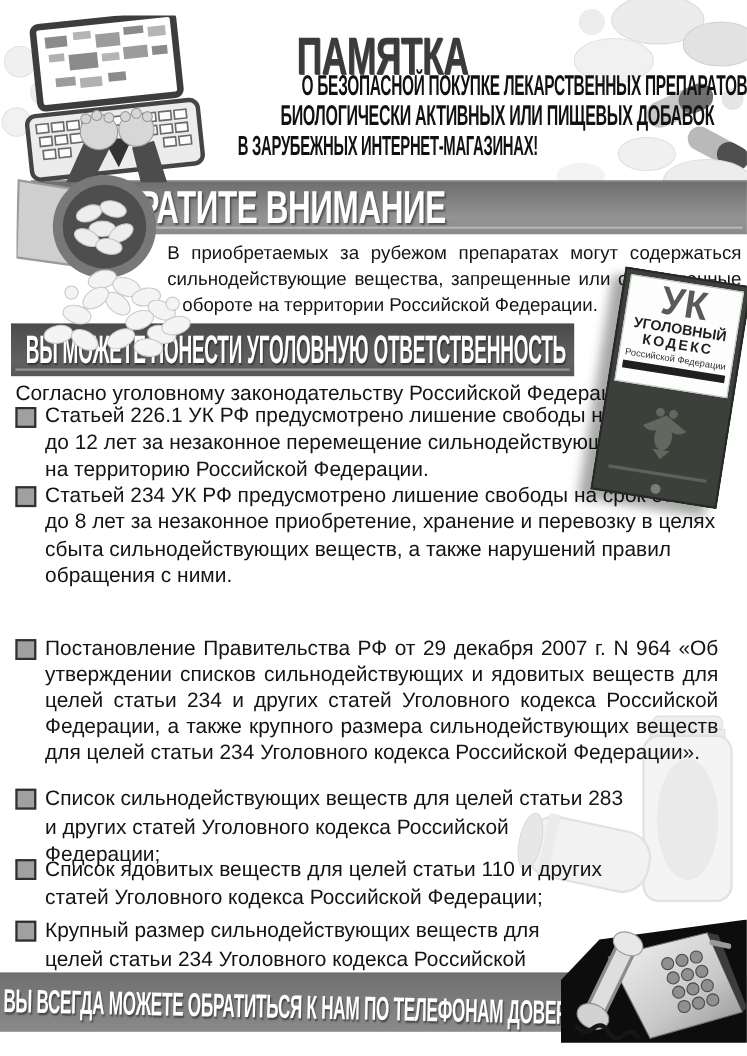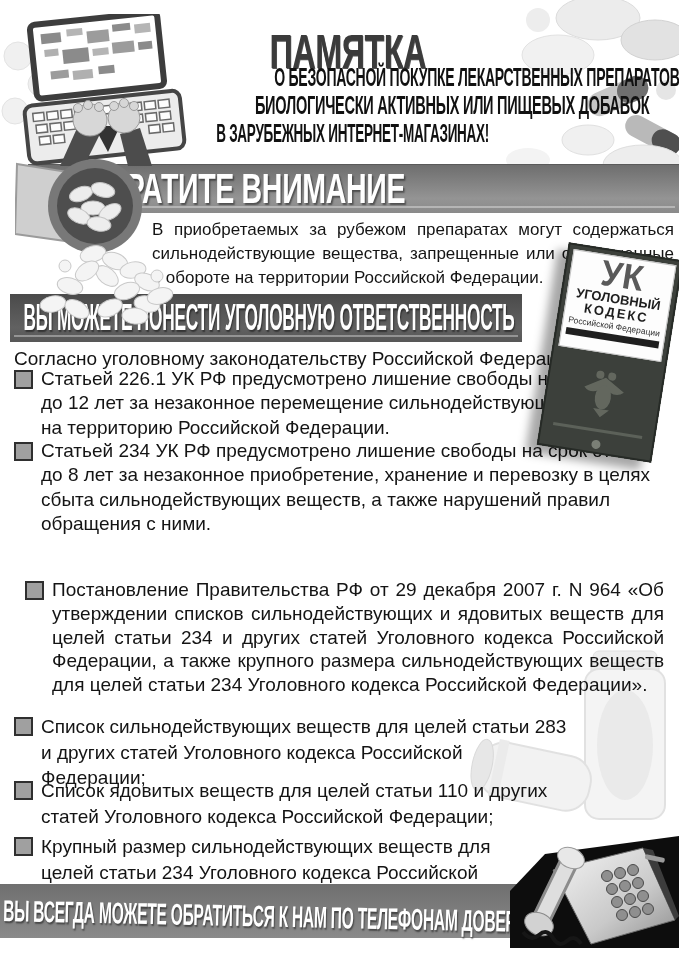--- a/index.html
+++ b/index.html
@@ -49,21 +49,21 @@
   .bodytext{font-size:17px;line-height:1.42;text-align:justify;color:#141414;}
   .attention-text{left:152px;top:218px;width:522px;z-index:2;}
   .intro{left:14px;top:348px;width:620px;font-size:19px;color:#141414;}
   .bullet{display:flex;align-items:flex-start;}
   .bullet .sq{width:15px;height:15px;background:#a0a0a0;border:2px solid #2f2f2f;
               flex:0 0 auto;margin:3px 8px 0 0;}
   .bullet .bt{font-size:19px;line-height:1.28;text-align:left;}
   .bullet .bt.just{text-align:justify;line-height:1.25;}
   .cb1{left:14px;top:367px;width:640px;} .cb1 .bt{width:612px;}
   .cb2{left:14px;top:439px;width:640px;} .cb2 .bt{width:612px;}
-  .lb0{left:25px;top:578px;width:645px;} .lb0 .bt{width:612px;}
+  .lb0{left:14px;top:578px;width:645px;} .lb0 .bt{width:612px;}
   .lb1{left:14px;top:714px;width:600px;} .lb1 .bt{width:530px;line-height:1.35;}
   .lb2{left:14px;top:778px;width:600px;} .lb2 .bt{width:555px;line-height:1.35;}
   .lb3{left:14px;top:834px;width:600px;} .lb3 .bt{width:505px;line-height:1.35;}
 
   
   .laptop{left:8px;top:14px;width:190px;height:152px;z-index:3;}
   .pills-tr{left:408px;top:0;width:271px;height:178px;z-index:0;}
   .pills-tl{left:0;top:36px;width:70px;height:110px;z-index:0;}
   .bottle{left:15px;top:146px;width:165px;height:190px;z-index:3;}
   .jars{left:465px;top:635px;width:214px;height:230px;z-index:0;}

